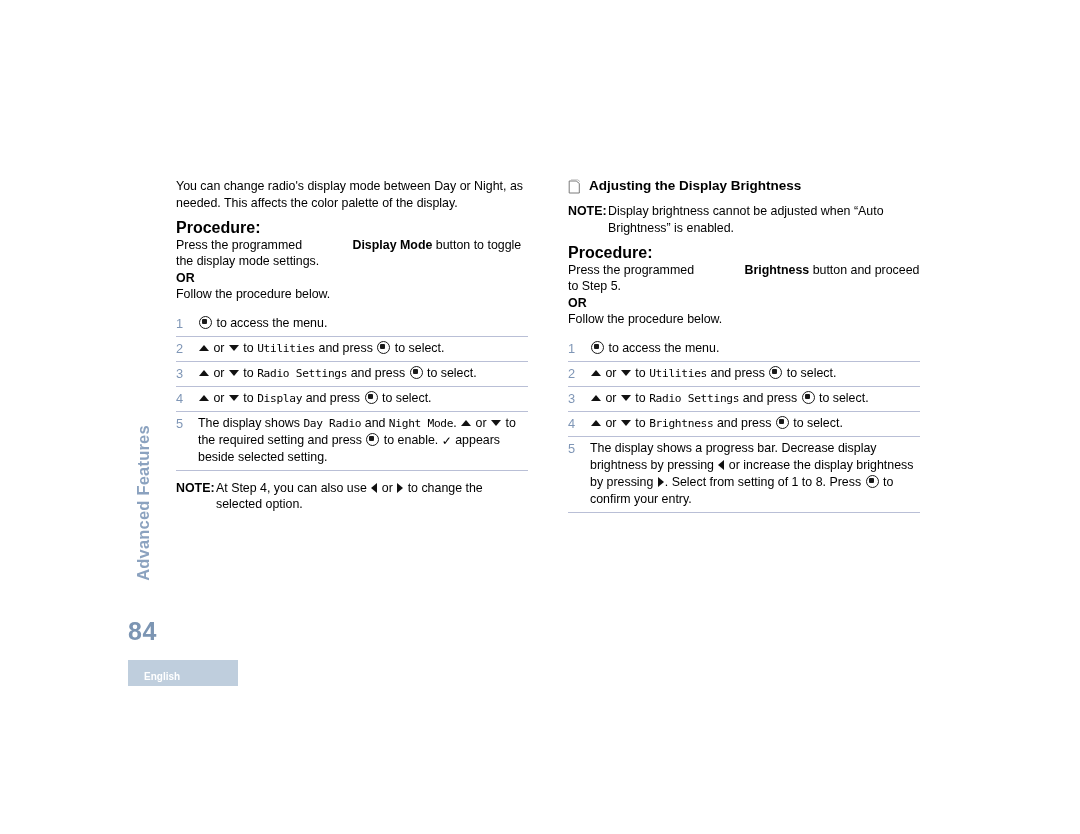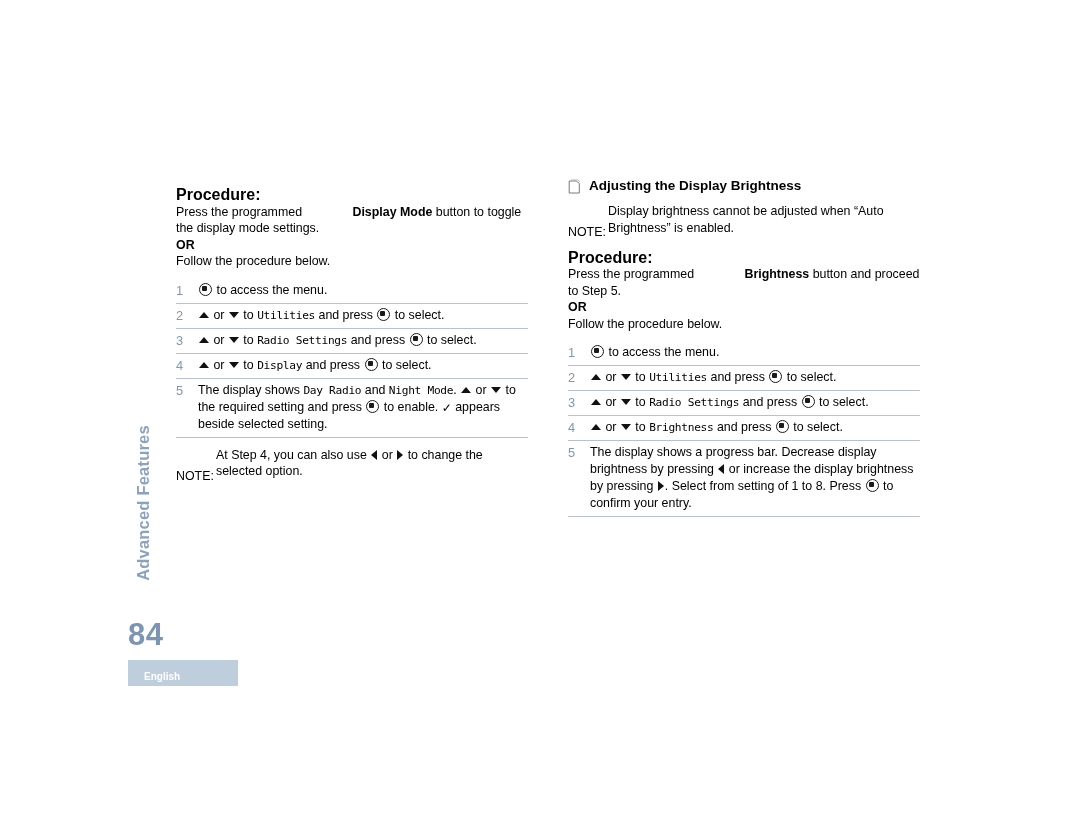--- a/index.html
+++ b/index.html
@@ -43,21 +43,21 @@
     font-weight: bold;
     color: #8ba2bf;
     letter-spacing: 0.2px;
   }
 
   
   .page-number {
     position: absolute;
     left: 128px;
     top: 617px;
-    font-size: 31px;
+    font-size: 25px;
     font-weight: bold;
     color: #7c95b3;
     letter-spacing: 0.5px;
   }
   .lang-badge {
     position: absolute;
     left: 128px;
     top: 660px;
     width: 110px;
     height: 26px;
@@ -131,23 +131,22 @@
 
   
   .note {
     display: flex;
     margin: 9px 0 6px 0;
     font-size: 12.4px;
     line-height: 16.5px;
   }
   .note-label {
     flex: 0 0 auto;
-    font-weight: normal;
+    font-weight: bold;
     width: 40px;
-    margin-top: 21px;
   }
   .note-body {
     flex: 1 1 auto;
   }
 
   
   .steps {
     margin-top: 9px;
   }
   .step {
@@ -237,20 +236,21 @@
 
   <div class="page-number">84</div>
 
   <div class="lang-badge">
     <div class="lang-badge-text">English</div>
   </div>
 
   <div class="col col-left">
 
 
+    <p class="para">You can change radio's display mode between Day or Night, as needed. This affects the color palette of the display.</p>
 
     <p class="label-bold">Procedure:</p>
 
     <p class="para para-tight">
       <span>Press the programmed </span><span class="bold">Display Mode</span><span> button to toggle the display mode settings.</span>
     </p>
 
     <p class="or-line">OR</p>
 
     <p class="para">Follow the procedure below.</p>

